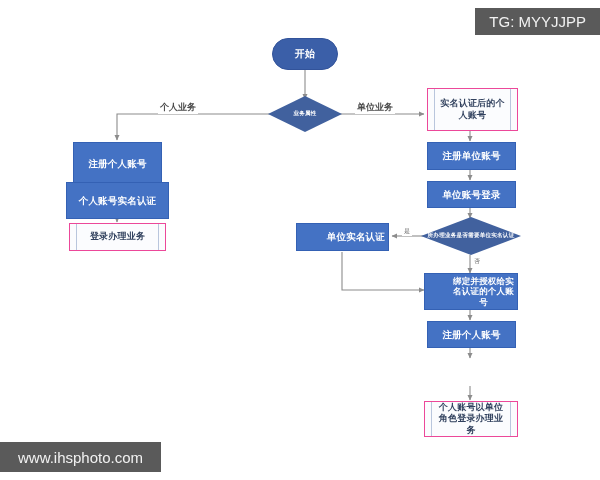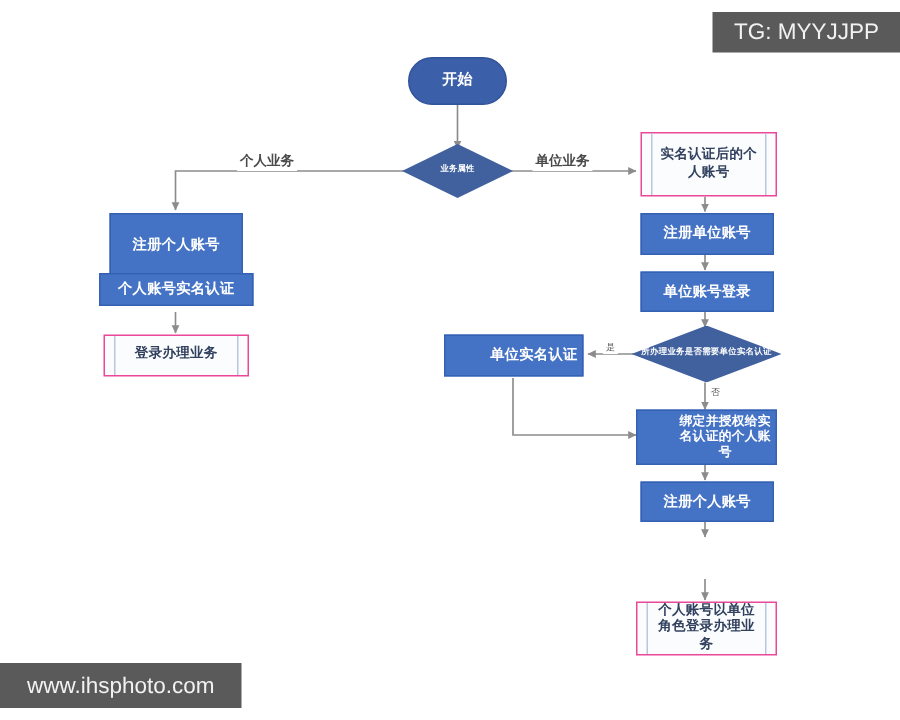--- a/index.html
+++ b/index.html
@@ -190,21 +190,21 @@
 
   <div class="node diamond" style="left:268px; top:96px; width:74px; height:36px;">
     <span class="dshape"></span>
     <span class="dtext">业务属性</span>
   </div>
 
   <div class="node proc" style="left:73px; top:142px; width:89px; height:43px;">
     <span>注册个人账号</span>
   </div>
 
-  <div class="node proc" style="left:66px; top:182px; width:103px; height:22px;">
+  <div class="node proc" style="left:66px; top:182px; width:103px; height:37px;">
     <span>个人账号实名认证</span>
   </div>
 
   <div class="node predef" style="left:69px; top:223px; width:97px; height:28px;">
     <span>登录办理业务</span>
   </div>
 
   <div class="node predef" style="left:427px; top:88px; width:91px; height:43px; padding:0 11px;">
     <span>实名认证后的个人账号</span>
   </div>

